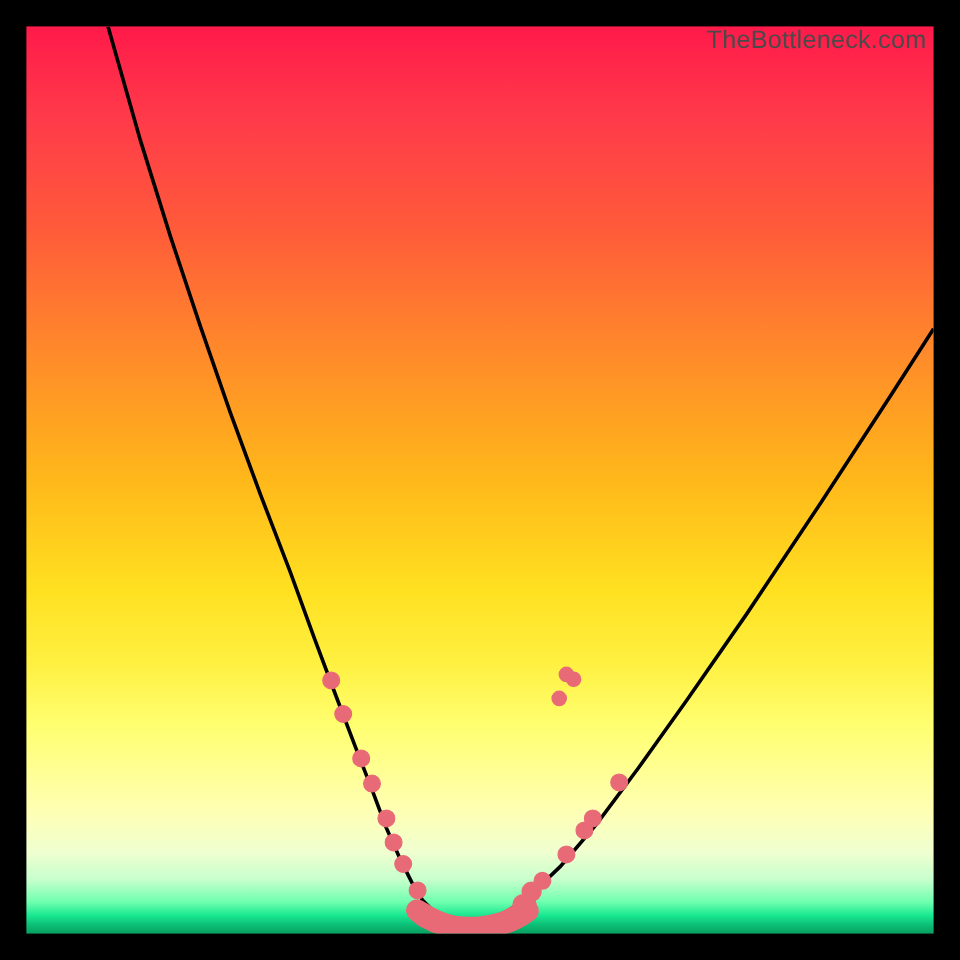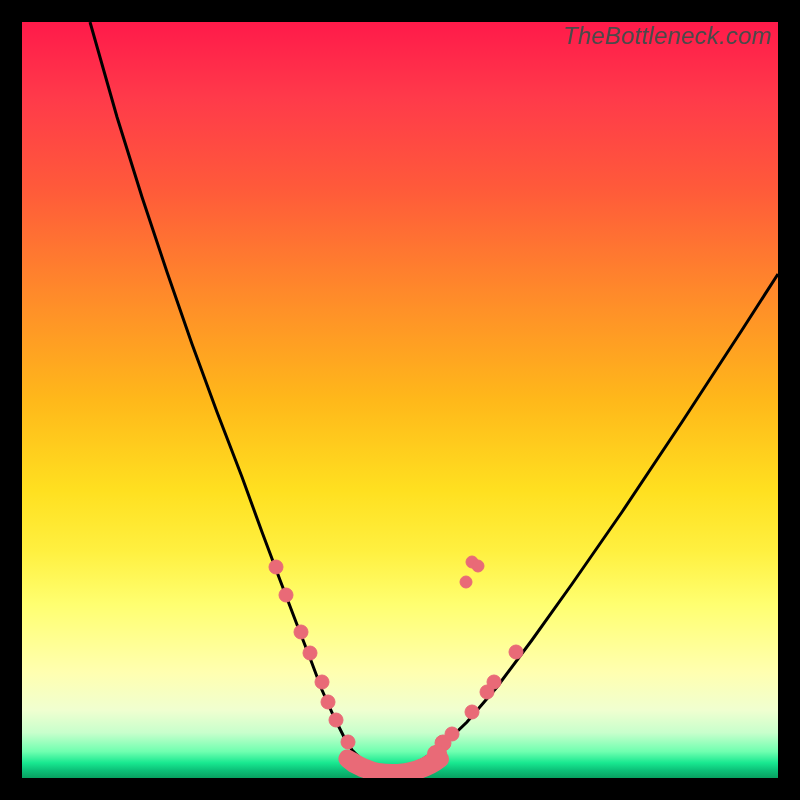--- a/index.html
+++ b/index.html
@@ -39,24 +39,23 @@
         #18e890 98%,
         #0cc078 99%,
         #08a060 100%
       );
     }
     .watermark {
       position: absolute;
       top: 0px;
       right: 6px;
       color: #4a4a4a;
-      font-size: 24px;
+      font-size: 21px;
       font-weight: 500;
       letter-spacing: 0.2px;
-      font-style: italic;
     }
     .curve-layer {
       position: absolute;
       left: 0;
       top: 0;
       width: 756px;
       height: 756px;
     }
   </style>
 </head>

